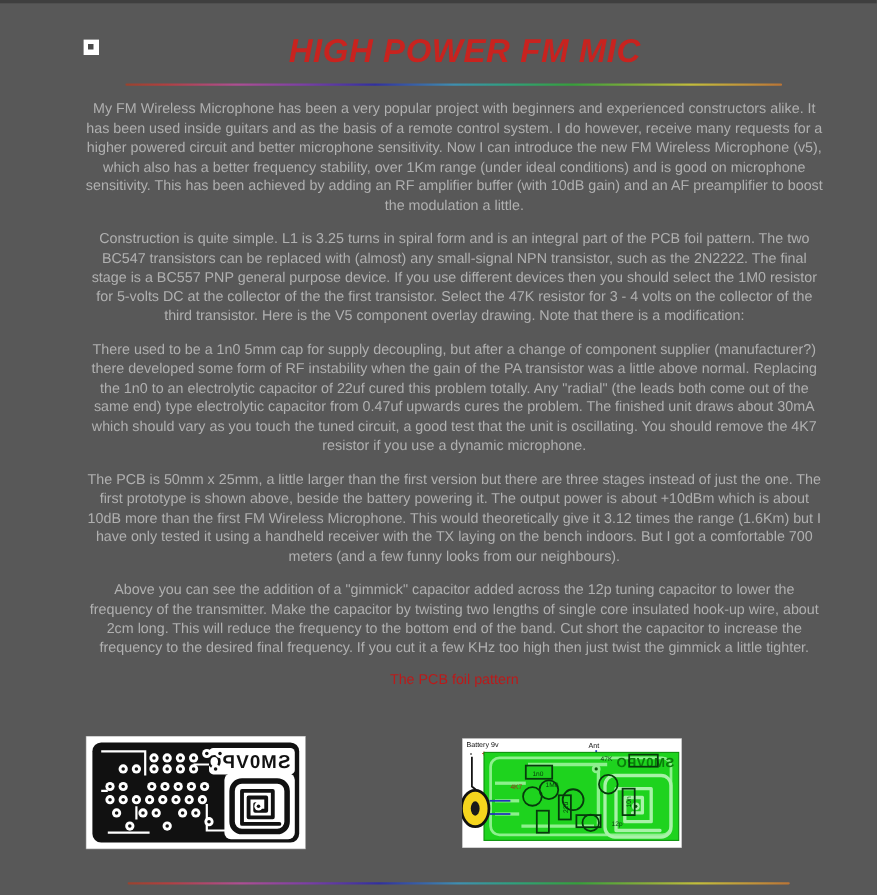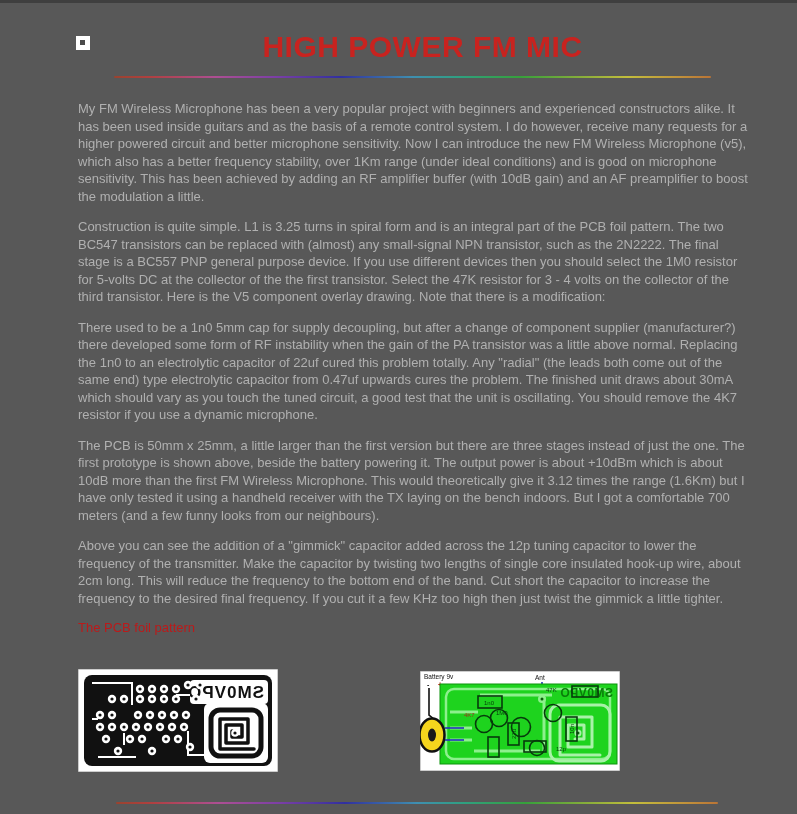--- a/index.html
+++ b/index.html
@@ -6,39 +6,40 @@
   body{
     width:797px;height:814px;position:relative;overflow:hidden;
     background:#585858;
     font-family:"Liberation Sans", sans-serif;
   }
   .top-border{position:absolute;top:0;left:0;width:797px;height:3px;background:#3f3f3f;}
   .page-title{
     position:absolute;top:10px;left:48px;width:749px;
     text-align:center;font-size:30px;font-weight:bold;color:#c8231f;
     letter-spacing:0.5px;
+    font-style:italic;
   }
   .img-placeholder{
     position:absolute;left:76px;top:36px;width:14px;height:14px;background:#ffffff;
   }
   .img-placeholder .inner{
     position:absolute;left:4px;top:4px;width:5px;height:5px;background:#4a4a4a;
   }
   .rainbow{
     position:absolute;height:2px;border:none;margin:0;
     background:linear-gradient(90deg,
       #99432f 0%,#b04040 6%,#ad4f93 17%,#7c3fa6 27%,#31309f 38%,
       #3f8fb0 50%,#2fa07f 58%,#36a03b 68%,#86ad3a 78%,#c2bd3c 86%,
       #c1903a 95%,#b97436 100%);
     border-radius:1px;
   }
   .rainbow.top{left:114px;top:76px;width:597px;}
   .rainbow.bottom{left:116px;top:802px;width:602px;}
   .article{
-    position:absolute;left:78px;top:100px;width:670px;
+    position:absolute;left:78px;top:90px;width:670px;text-align:center;
   }
   .article p{
     margin:0 0 13px 0;
     font-size:13px;line-height:17.5px;color:#b0b0b0;
   }
   .section-heading{
     margin:0;font-size:13px;line-height:16px;font-weight:normal;color:#bb1a1a;
   }
   .pcb-foil{position:absolute;left:78px;top:669px;width:200px;height:103px;}
   .pcb-overlay{position:absolute;left:420px;top:671px;width:200px;height:100px;}

